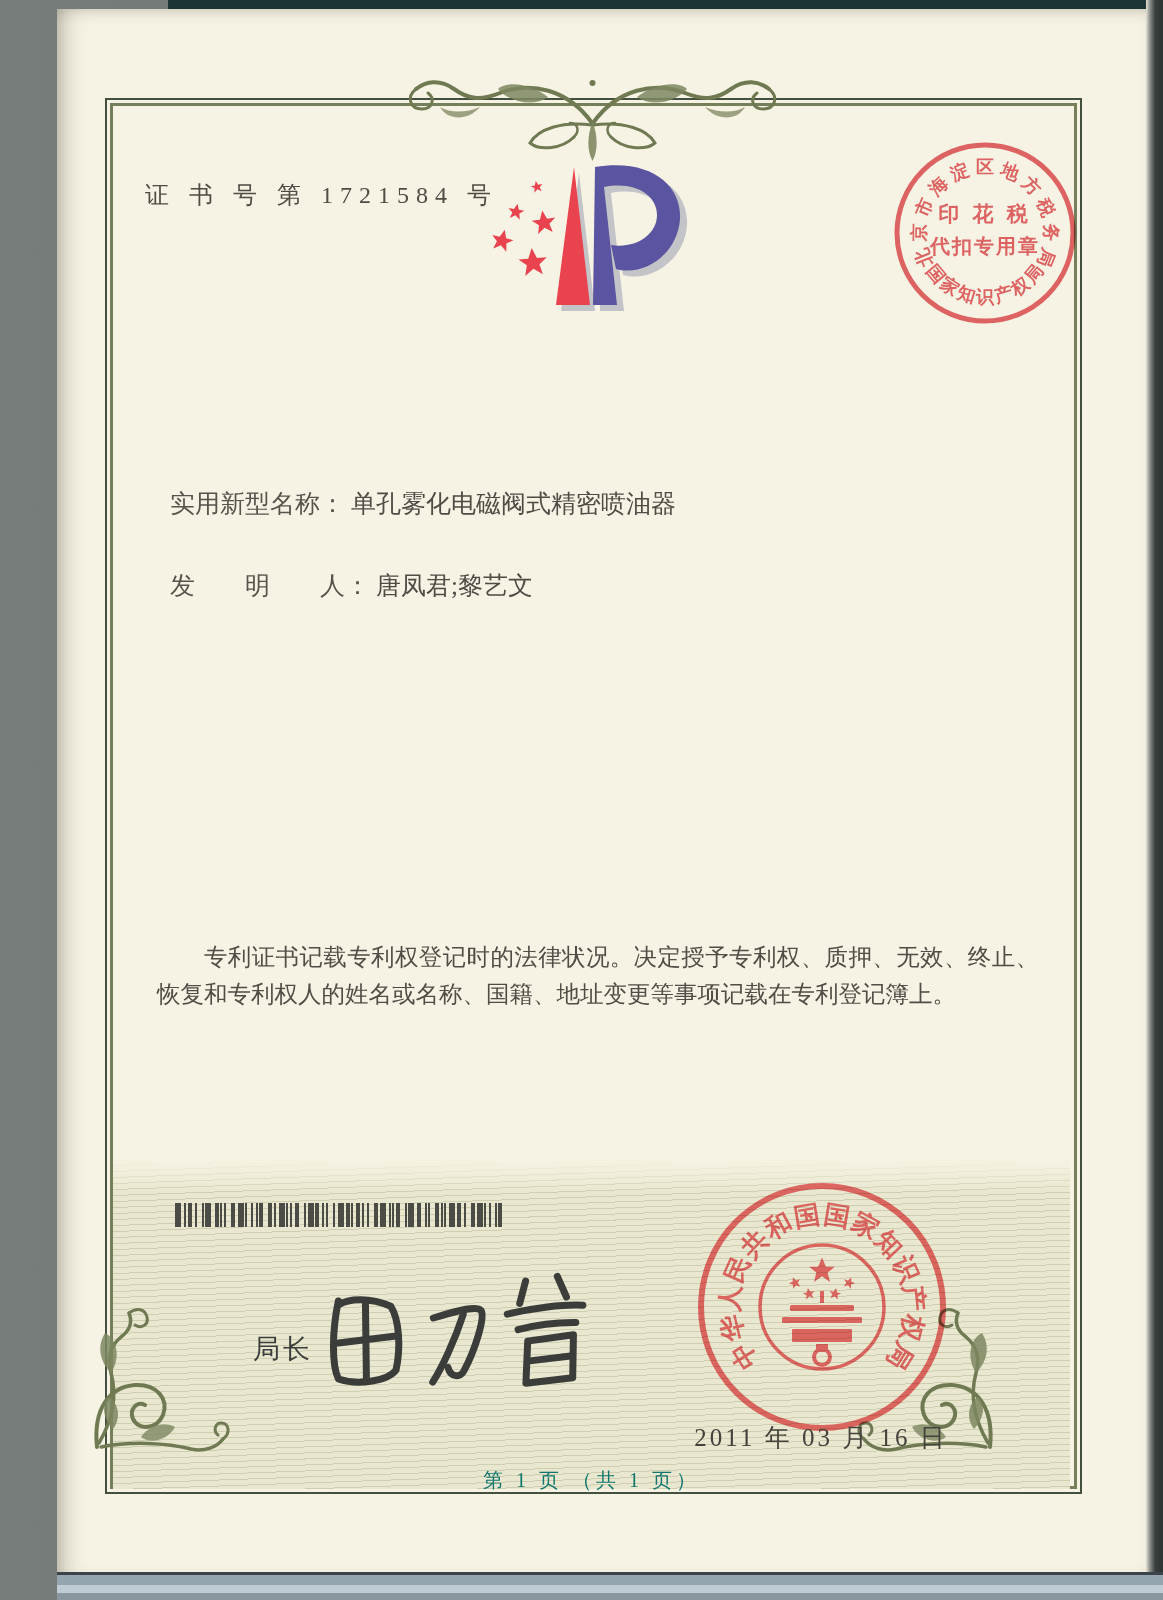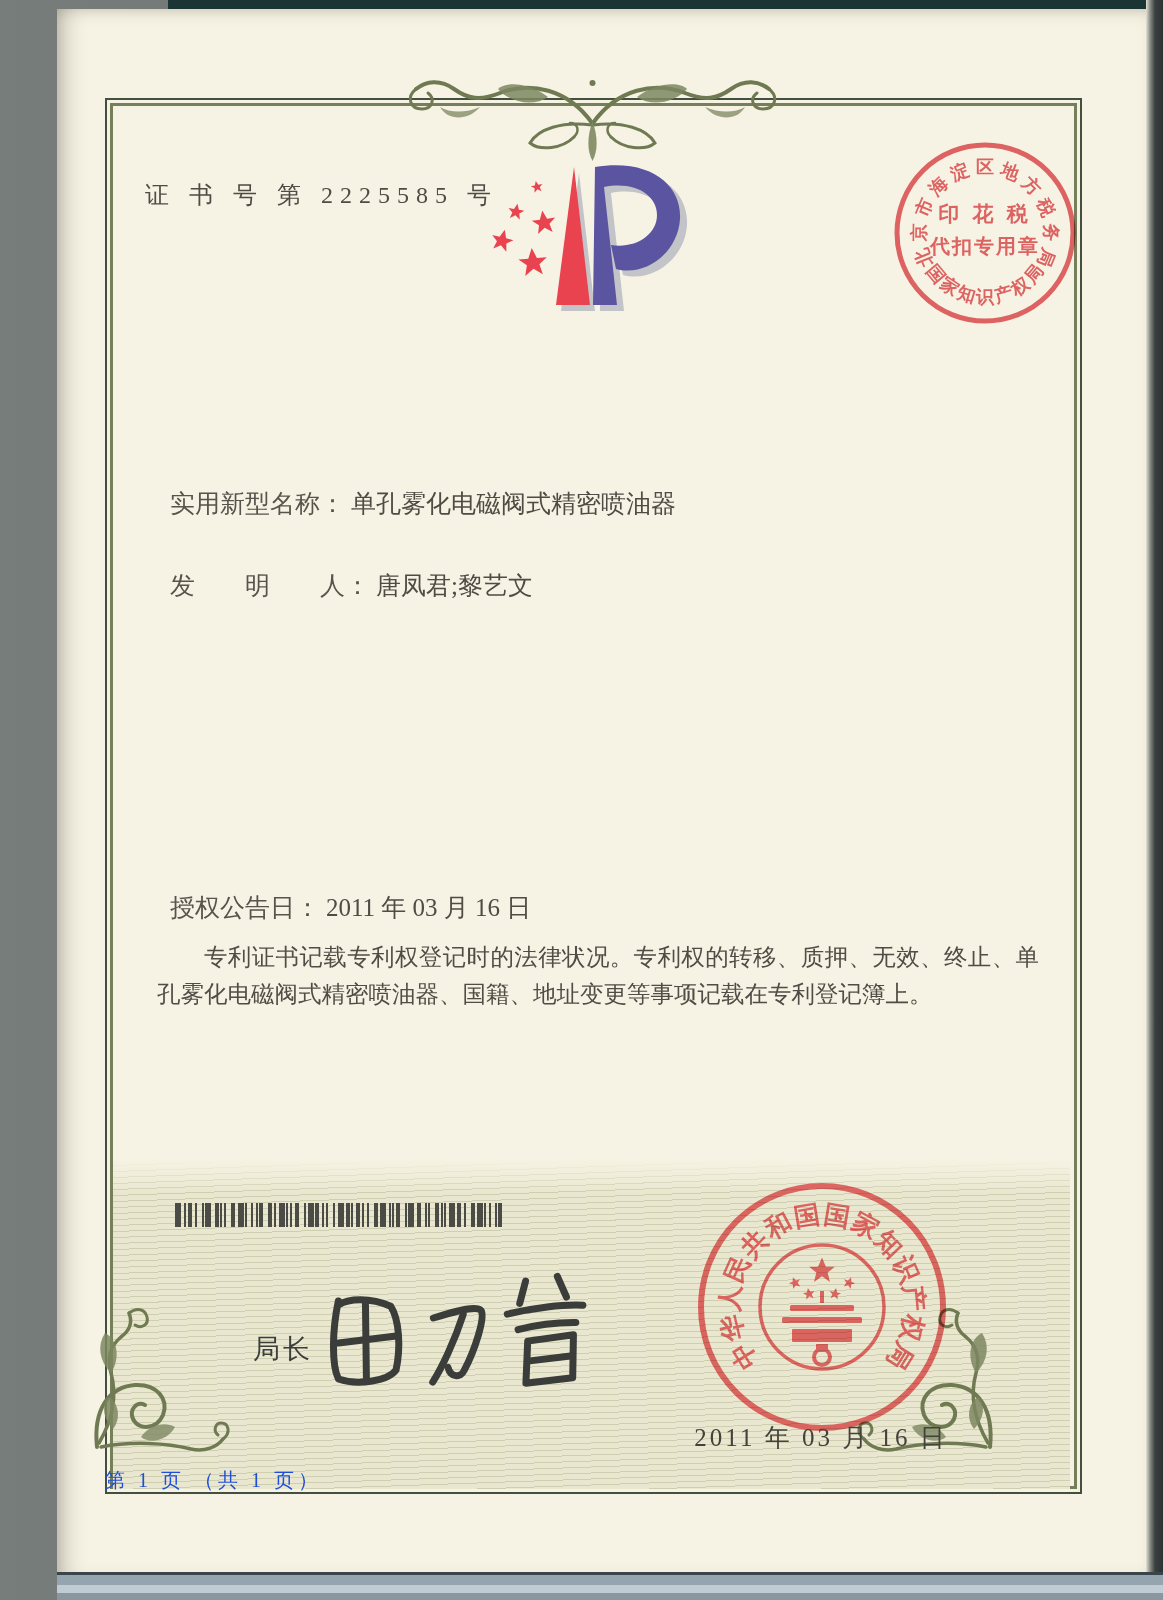--- a/index.html
+++ b/index.html
@@ -67,22 +67,22 @@
     font-family:"Liberation Sans","DejaVu Sans",sans-serif;letter-spacing:3px;
   }
   .signature{position:absolute;left:255px;top:1245px;width:320px;height:150px;}
   .issue-seal{position:absolute;left:635px;top:1168px;width:260px;height:260px;
     mix-blend-mode:multiply;opacity:.95;}
   .seal-date{
     position:absolute;left:599px;top:1412px;width:330px;text-align:center;
     font-size:25px;letter-spacing:3px;color:#44423c;
   }
   .footer{
-    position:absolute;left:48px;top:1458px;width:973px;
-    font-size:20px;letter-spacing:4px;color:#1d4ed8;
+    position:absolute;left:48px;top:1458px;width:973px;text-align:center;
+    font-size:20px;letter-spacing:4px;color:#0f766e;
   }
   .orn-top{position:absolute;left:328px;top:52px;width:415px;height:112px;}
   .orn-bl{position:absolute;left:26px;top:1288px;width:165px;height:165px;}
   .orn-br{position:absolute;left:782px;top:1288px;width:165px;height:165px;}
   svg text{font-family:"Liberation Serif","DejaVu Serif",serif;}
 </style>
 </head>
 <body>
 
 <svg width="0" height="0" style="position:absolute" aria-hidden="true">
@@ -125,21 +125,21 @@
     </g>
   </svg>
 
   <svg class="orn-bl" viewBox="0 0 165 165">
     <use href="#corner-orn"></use>
   </svg>
   <svg class="orn-br" viewBox="0 0 165 165">
     <use href="#corner-orn" transform="translate(165,0) scale(-1,1)"></use>
   </svg>
 
-  <div class="cert-no">证 书 号 第 2225585 号</div>
+  <div class="cert-no">证 书 号 第 1721584 号</div>
 
   <svg class="logo" viewBox="0 0 215 165">
     <g transform="translate(5,4)" fill="#b9bcc4" opacity=".85">
       <path d="M97,12 L113,150 L79,150 Z"></path>
       <path d="M120,12 C178,3 207,32 205,64 C203,98 170,122 141,114 L136,90 C160,94 182,80 182,60 C182,40 160,26 129,32 L142,150 L118,150 Z"></path>
     </g>
     <path d="M97,10 L113,148 L79,148 Z" fill="#e8434e"></path>
     <path d="M118,10 C176,1 205,30 203,62 C201,96 168,120 139,112 L134,88 C158,92 180,78 180,58 C180,38 158,24 127,30 L140,148 L116,148 Z" fill="#5b54a0"></path>
     <g fill="#e8434e">
       <use href="#star" transform="translate(60,30) scale(0.62) rotate(-12)"></use>
@@ -178,26 +178,23 @@
     <text x="0" y="20" text-anchor="middle" font-size="20" font-weight="bold" fill="#e25b61" letter-spacing="2">代扣专用章</text>
   </svg>
 
 
   <div class="field" style="top:478px">
     <span class="flabel">实用新型名称：</span><span class="fvalue">单孔雾化电磁阀式精密喷油器</span>
   </div>
   <div class="field" style="top:560px">
     <span class="flabel">发　　明　　人：</span><span class="fvalue">唐凤君;黎艺文</span>
   </div>
-  <div class="field" style="top:882px">
-    <span class="flabel">授权公告日：</span><span class="fvalue">2011 年 03 月 16 日</span>
-  </div>
 
   <div class="paras">
-    <p>专利证书记载专利权登记时的法律状况。专利权的转移、质押、无效、终止、单孔雾化电磁阀式精密喷油器、国籍、地址变更等事项记载在专利登记簿上。</p>
+    <p>专利证书记载专利权登记时的法律状况。决定授予专利权、质押、无效、终止、恢复和专利权人的姓名或名称、国籍、地址变更等事项记载在专利登记簿上。</p>
   </div>
 
   <div class="barcode" id="barcode">
       <div class="bar" style="width: 6px;"></div>
       <div class="gap" style="width: 3.2px;"></div>
       <div class="bar" style="width: 2px;"></div>
       <div class="gap" style="width: 1.6px;"></div>
       <div class="bar" style="width: 4px;"></div>
       <div class="gap" style="width: 3.2px;"></div>
       <div class="bar" style="width: 2px;"></div>

